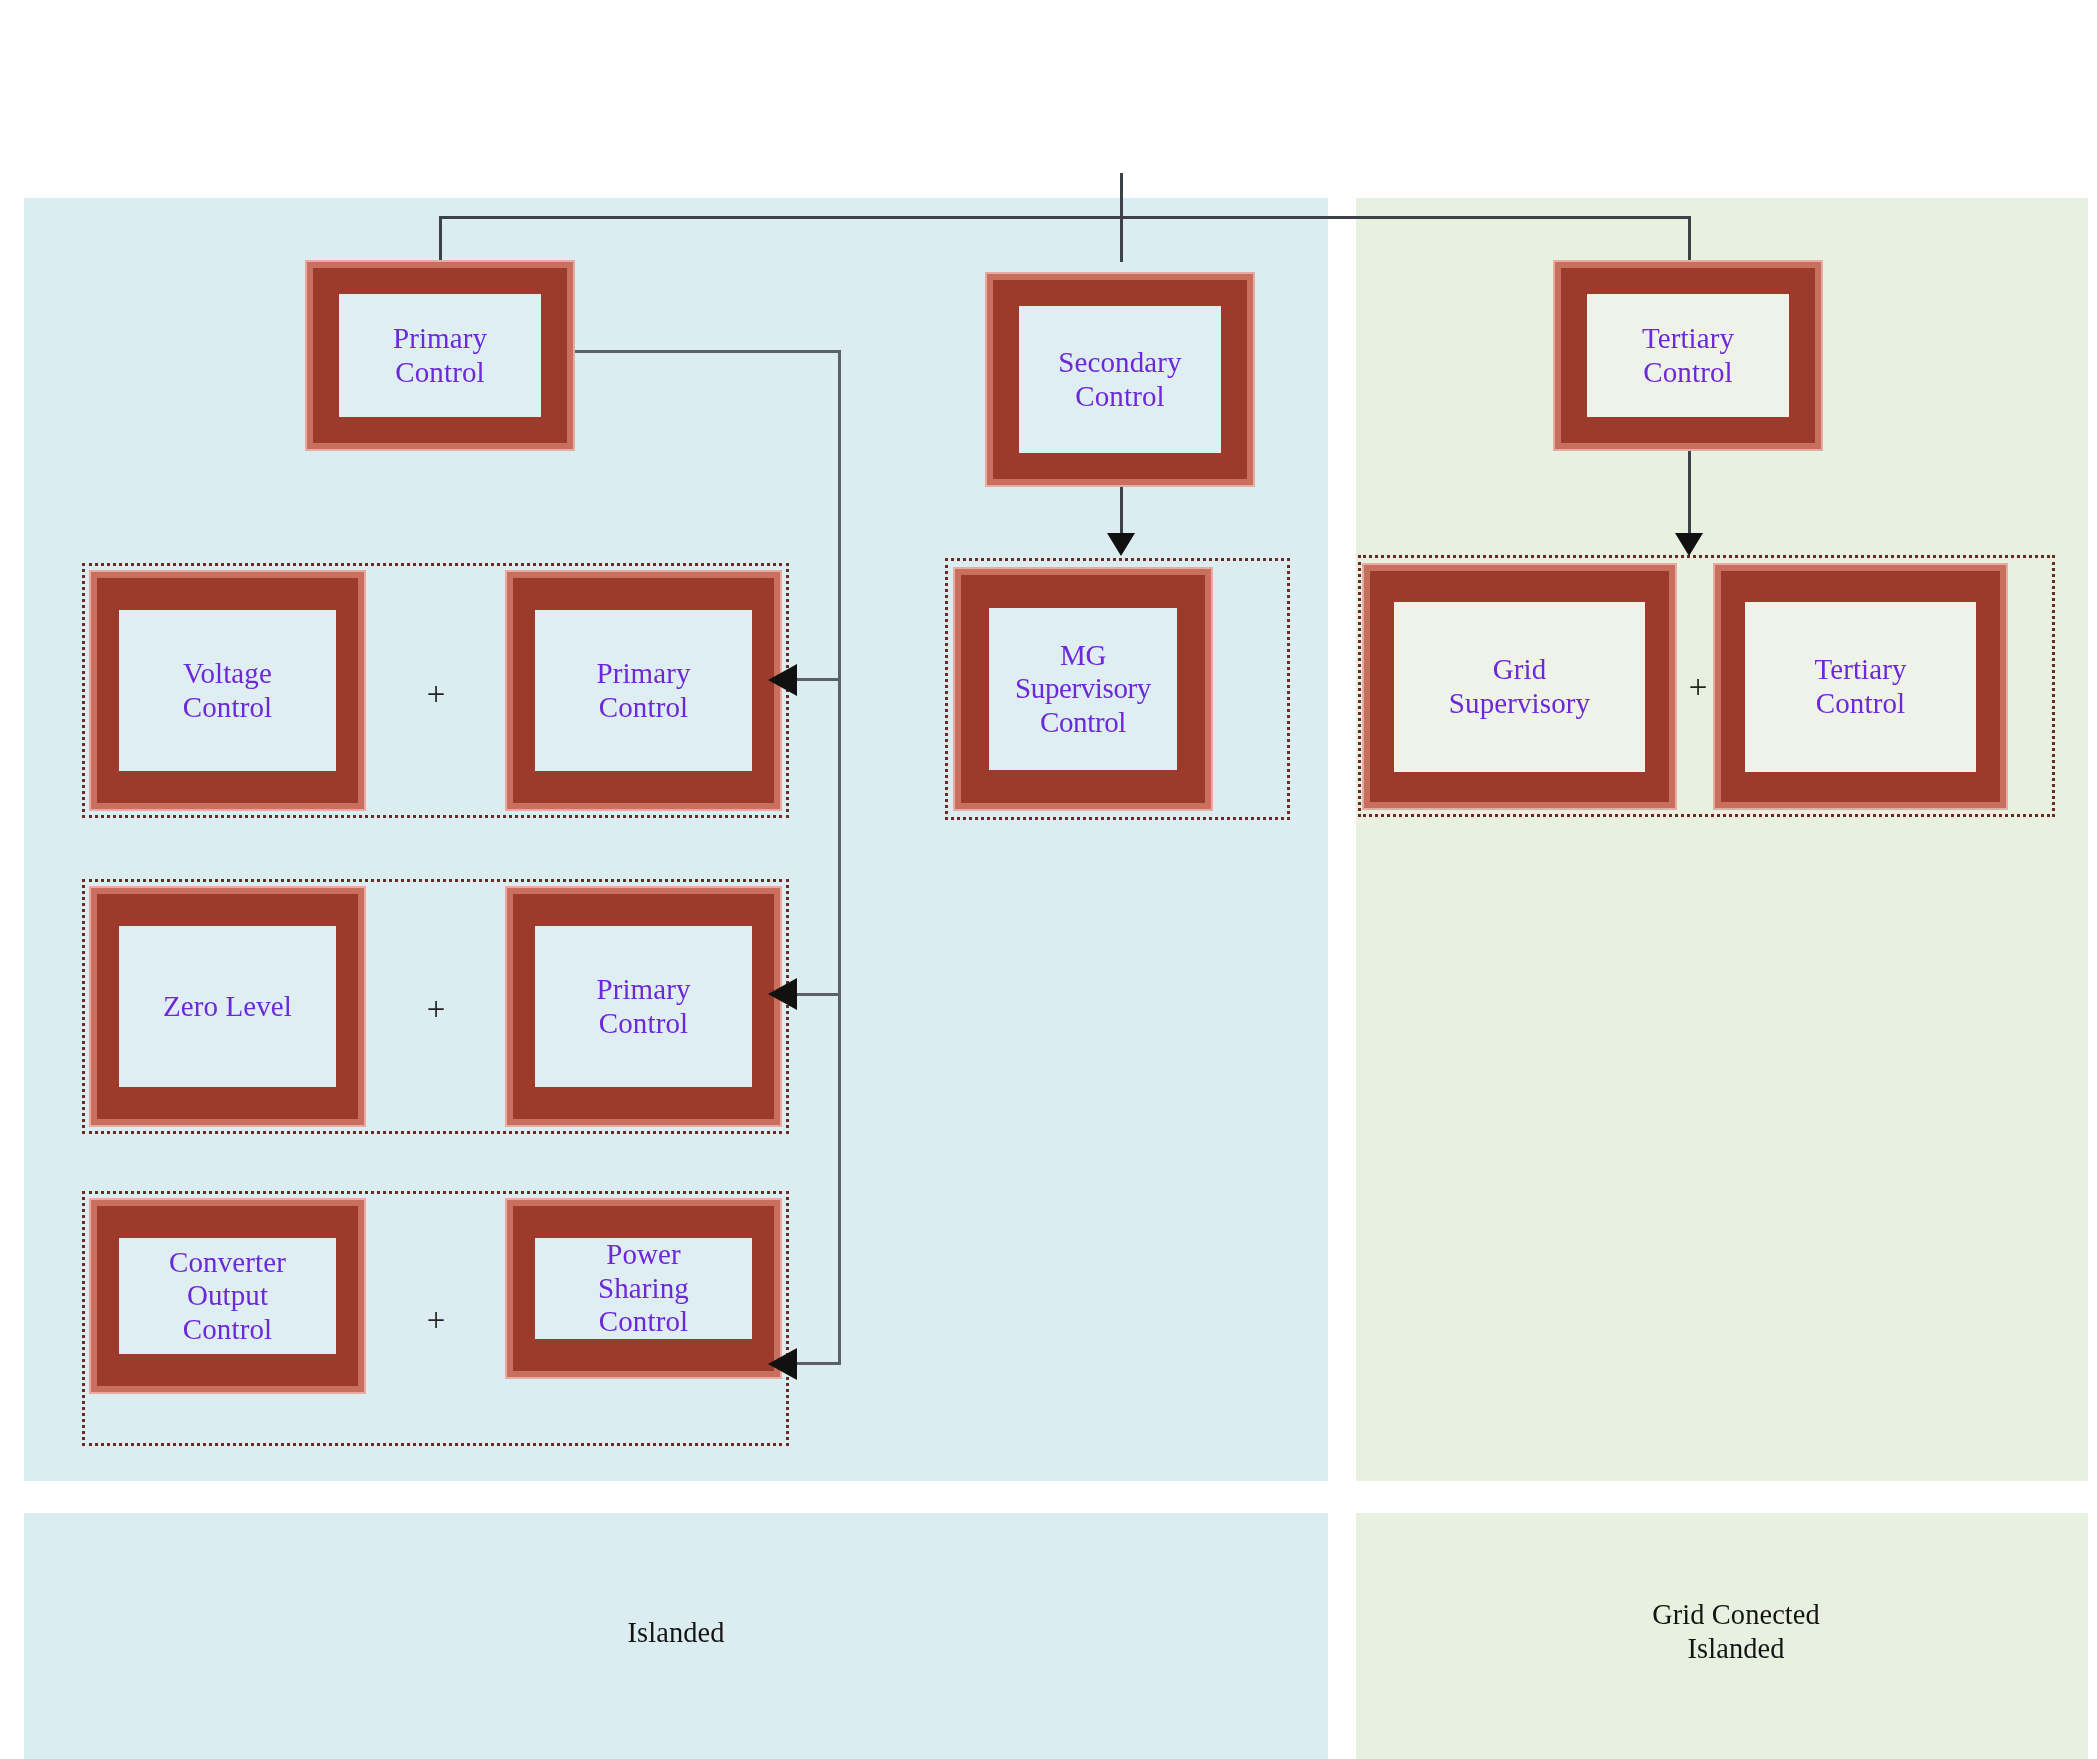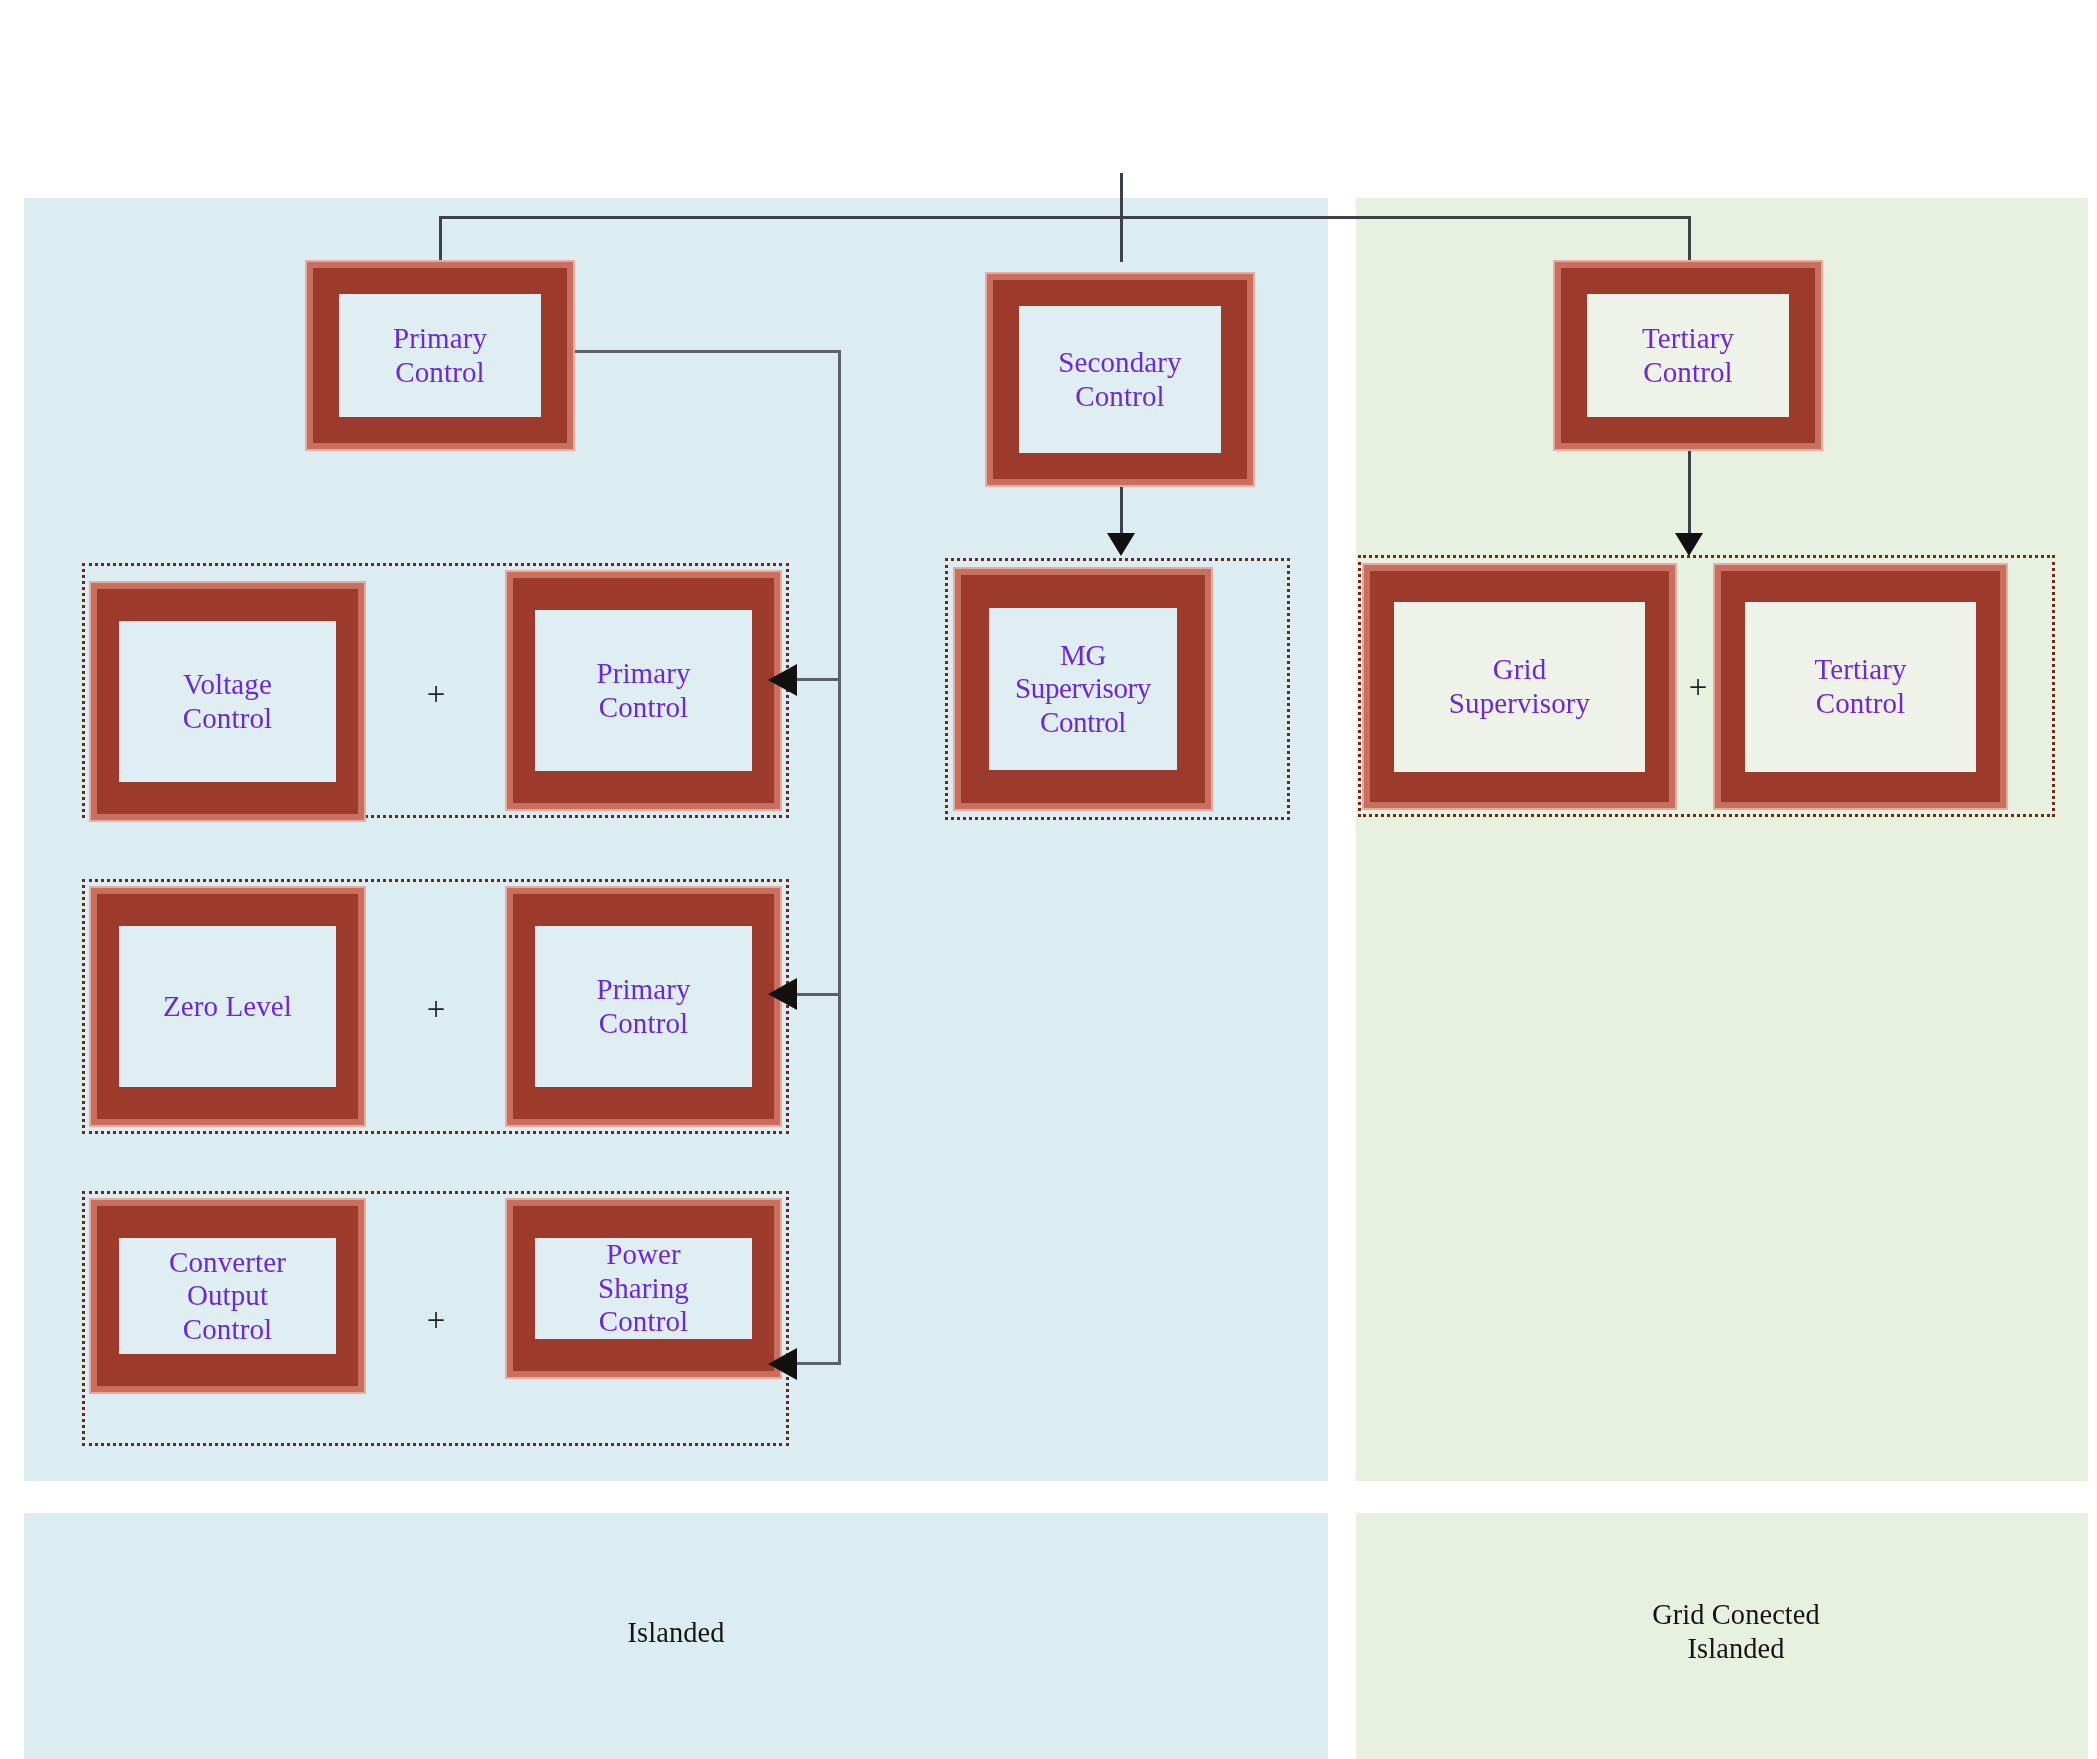--- a/index.html
+++ b/index.html
@@ -121,21 +121,21 @@
     border: 3.5px dotted #6b2a20;
     z-index: 3;
   }
   #group-voltage   { left: 82px;  top: 563px;  width: 707px; height: 255px; }
   #group-zerolevel { left: 82px;  top: 879px; width: 707px; height: 255px; }
   #group-converter { left: 82px;  top: 1191px; width: 707px; height: 255px; }
   #group-mg        { left: 945px; top: 558px;  width: 345px;  height: 262px; }
   #group-grid      { left: 1358px; top: 555px;  width: 697px; height: 262px; }
 
   
-  #box-voltage-control  { left: 89px; top: 570px;  width: 277px; height: 241px; margin-top: 11px; }
+  #box-voltage-control  { left: 89px; top: 570px;  width: 277px; height: 241px; }
   #box-primary-g1       { left: 505px; top: 570px;  width: 277px; height: 241px; }
   #box-zerolevel        { left: 89px; top: 886px; width: 277px; height: 241px; }
   #box-primary-g2       { left: 505px; top: 886px; width: 277px; height: 241px; }
   #box-converter-output { left: 89px; top: 1198px; width: 277px; height: 196px; }
   #box-power-sharing    { left: 505px; top: 1198px; width: 277px; height: 181px; }
 
   
   #box-mg-supervisory { left: 953px; top: 567px; width: 260px; height: 244px; }
 
   

